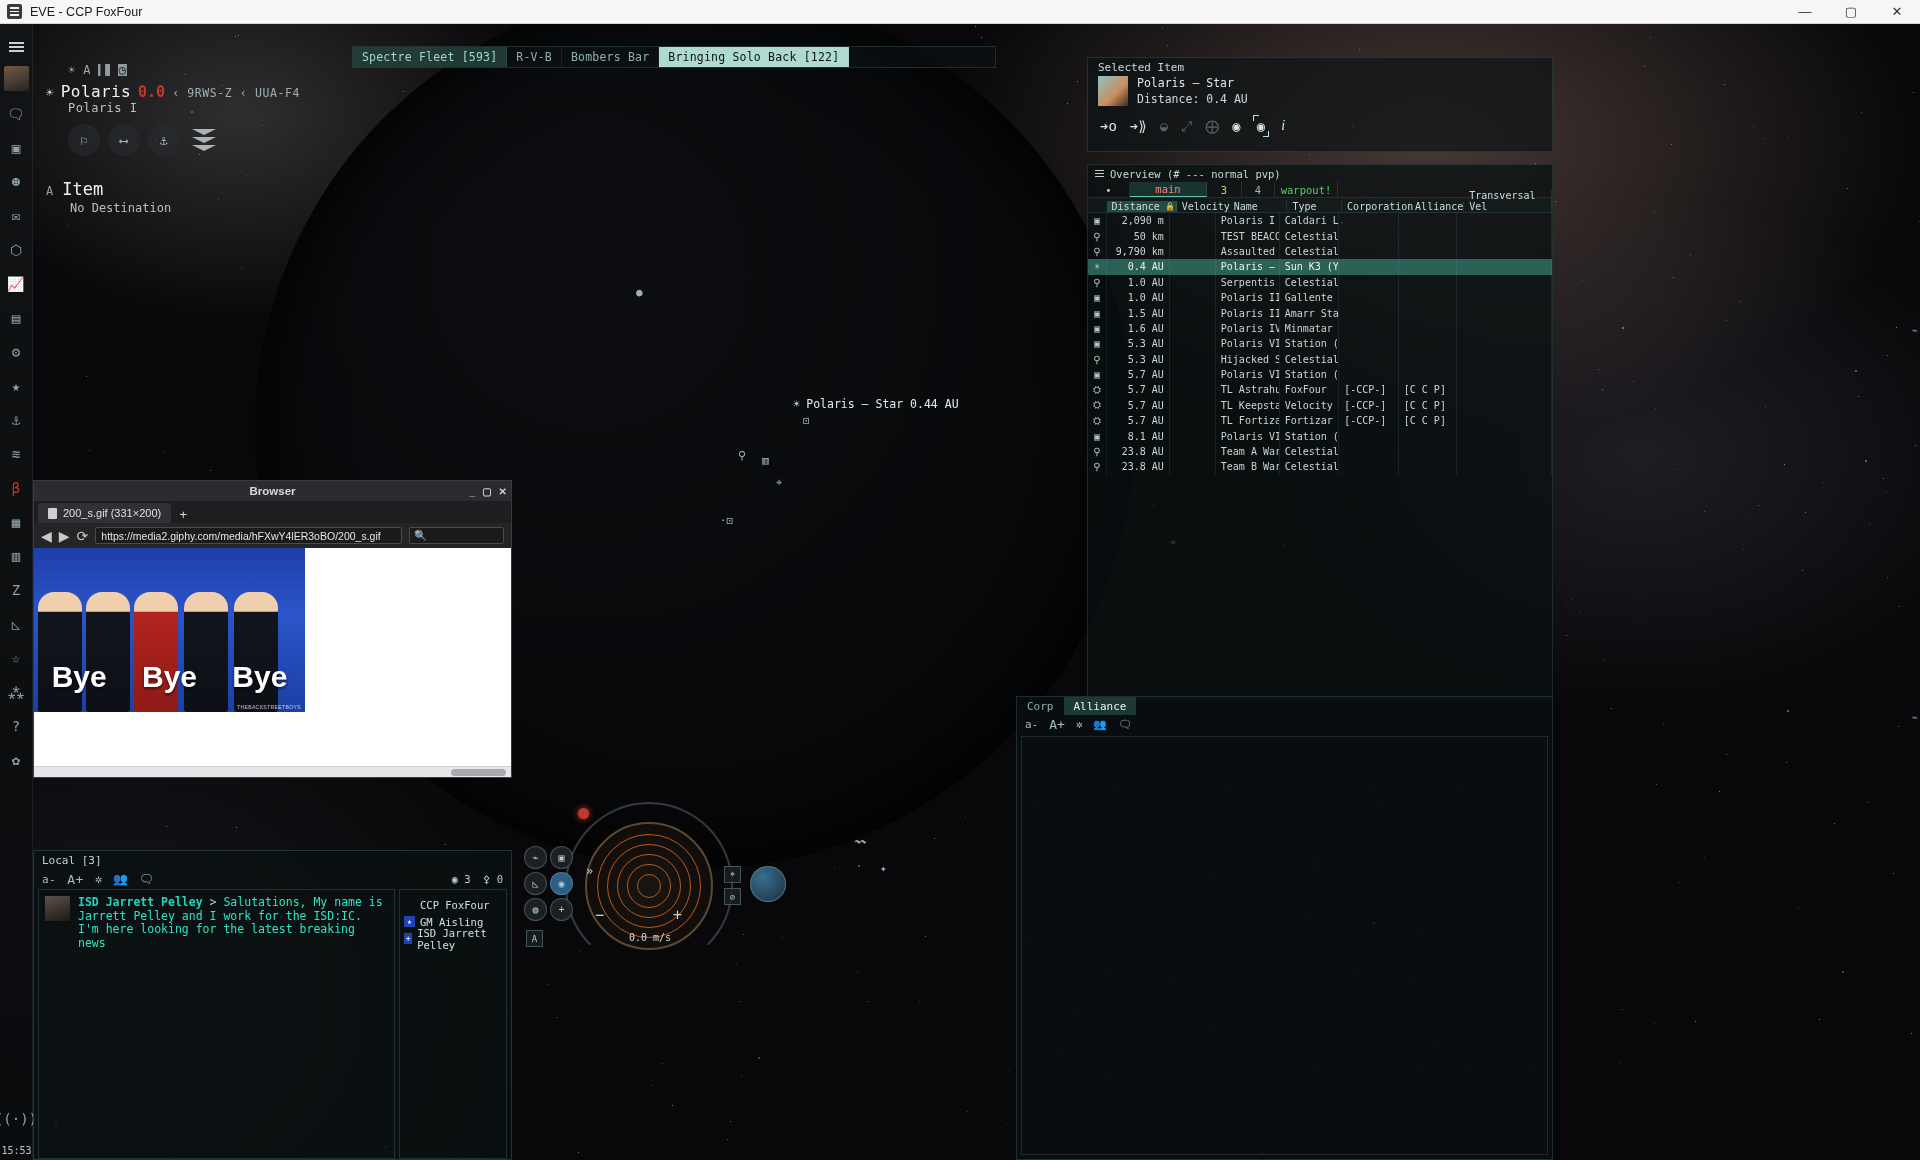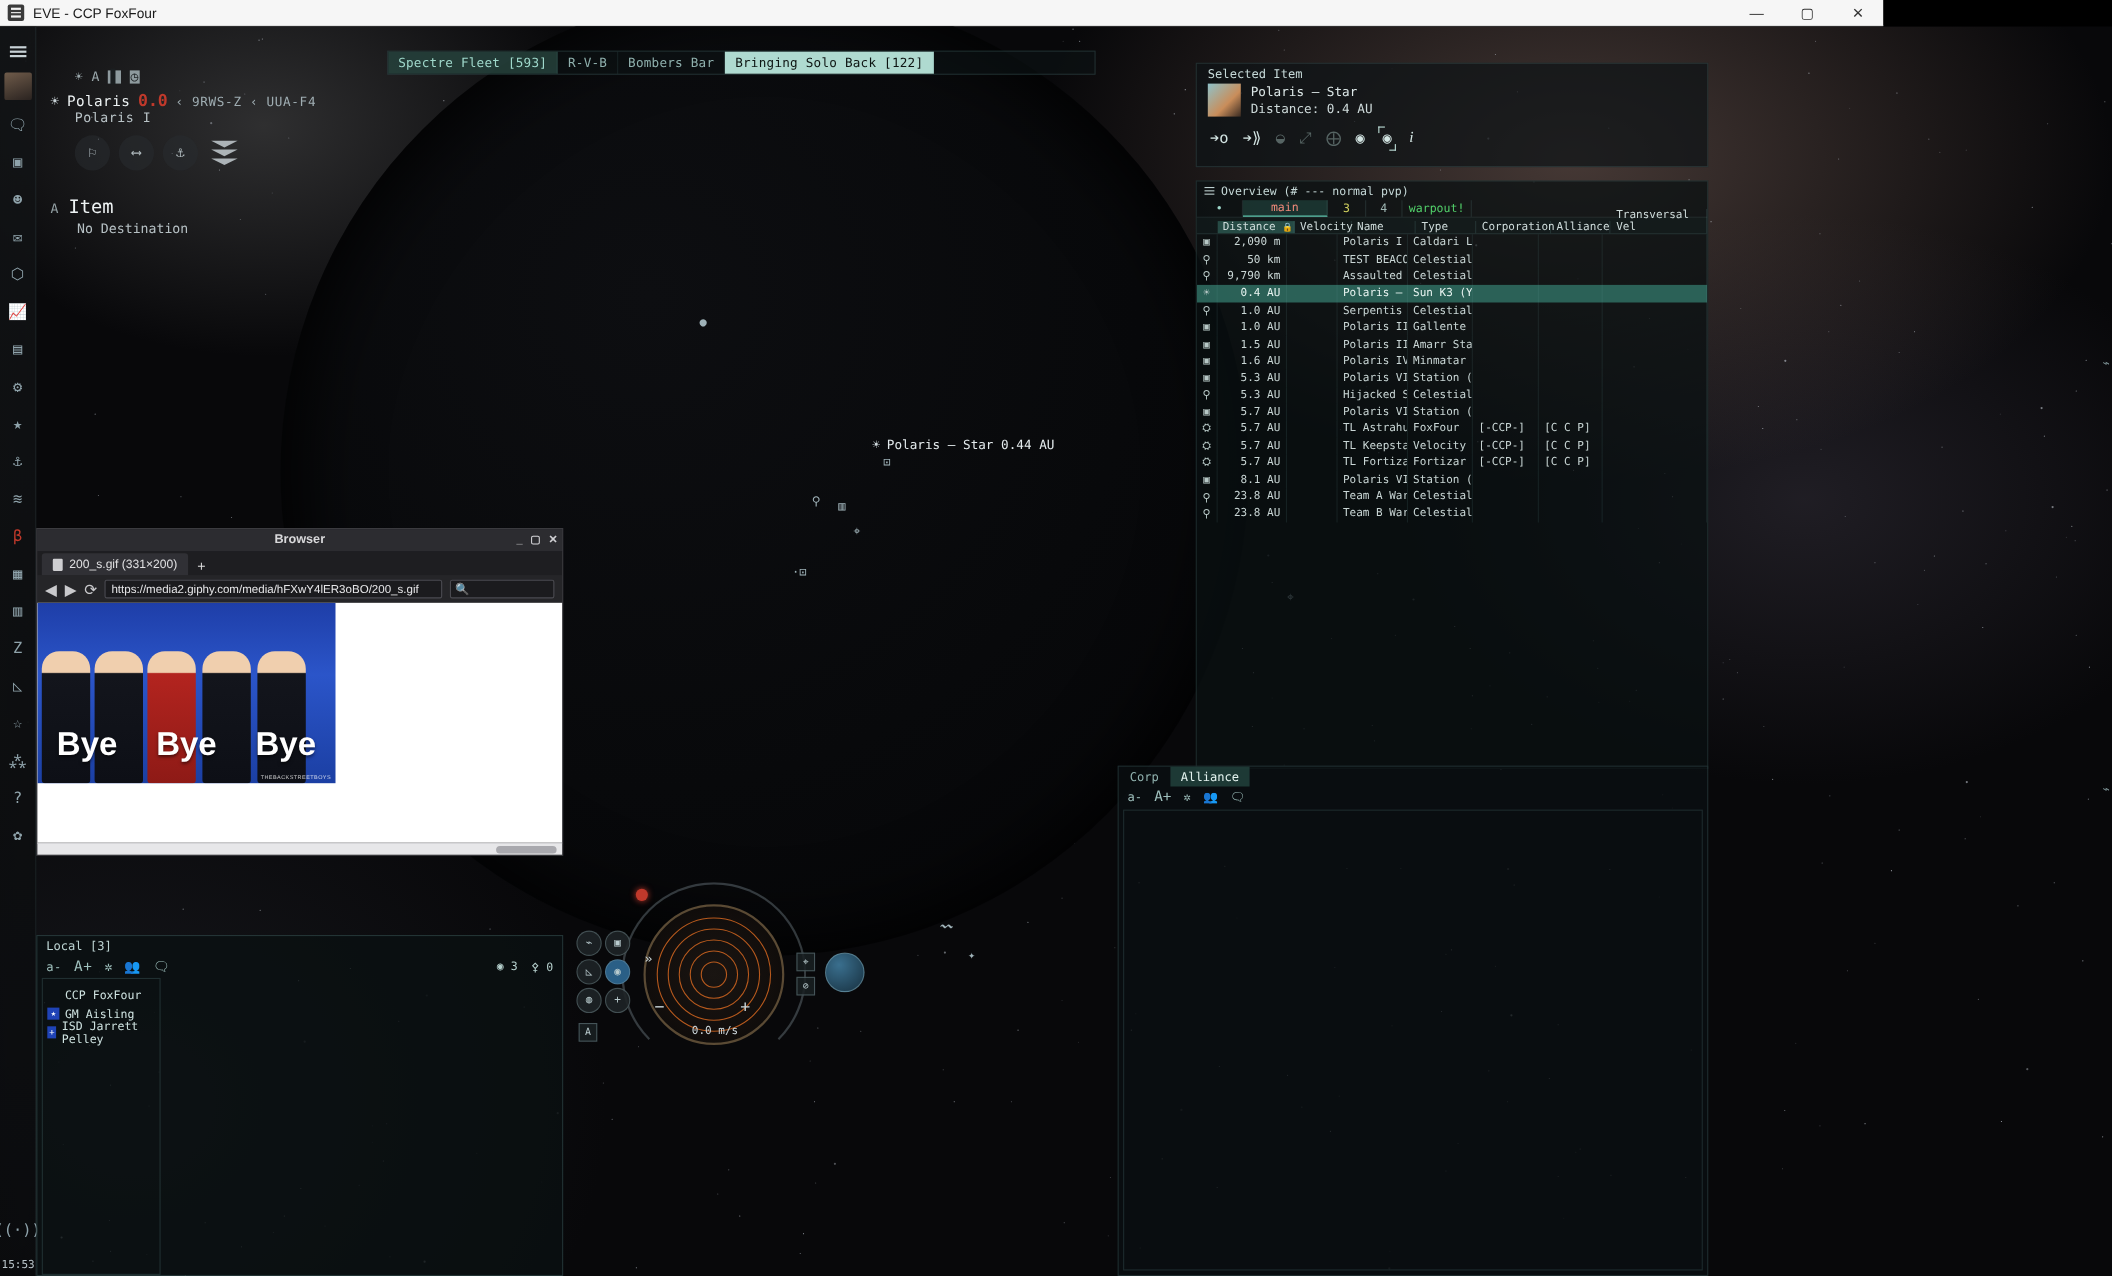--- a/index.html
+++ b/index.html
@@ -1,21 +1,21 @@
 <!DOCTYPE html>
 <html><head>
 <meta charset="utf-8">
 <style>
   * { box-sizing: border-box; margin:0; padding:0; }
   html,body { width:1920px; height:1160px; overflow:hidden; background:#000; }
   body { font-family:"DejaVu Sans Mono", monospace; }
 
   
   #titlebar{
-    position:absolute;left:0;top:0;width:1712px;height:24px;
+    position:absolute;left:0;top:0;width:1920px;height:24px;
     background:#f6f6f6;border-bottom:1px solid #d6d6d6;
     display:flex;align-items:center;
     font-family:"Liberation Sans", sans-serif;font-size:12.5px;color:#1a1a1a;
   }
   #titlebar .app-ic{
     width:15px;height:15px;margin:0 8px 0 7px;background:#3a3a3a;border-radius:2px;
     display:flex;flex-direction:column;justify-content:center;align-items:center;gap:2px;
   }
   #titlebar .app-ic i{display:block;width:9px;height:1.6px;background:#f2f2f2;}
   #titlebar .wbtns{margin-left:auto;display:flex;height:100%;}
@@ -80,21 +80,21 @@
   }
   #chattabs .ct.sel{background:rgba(190,235,225,.92);color:#0d1412;font-weight:normal;}
   #chattabs .ct.hl{background:rgba(42,72,66,.75);color:#9fd8cb;}
 
   
   #sysinfo{position:absolute;left:46px;top:36px;width:330px;color:#cfd8dc;}
   #sysinfo .iconrow{display:flex;align-items:center;gap:8px;margin-left:22px;height:20px;}
   #sysinfo .iconrow .gi{color:#9aa7ab;font-size:12px;line-height:1;}
   #sysinfo .sysline{display:flex;align-items:baseline;gap:7px;margin-top:2px;}
   #sysinfo .star{color:#c9d3d7;font-size:13px;line-height:1;}
-  #sysinfo .sysname{font-size:13px;color:#eef3f4;letter-spacing:.4px;}
+  #sysinfo .sysname{font-size:16px;color:#eef3f4;letter-spacing:.4px;}
   #sysinfo .sec{font-size:15px;font-weight:bold;}
   #sysinfo .jump{font-size:11.5px;color:#9fadb2;letter-spacing:.6px;}
   #sysinfo .sub{margin-left:22px;font-size:12px;color:#b9c3c7;letter-spacing:.5px;}
   #sysinfo .circrow{display:flex;align-items:center;gap:8px;margin:9px 0 0 22px;}
   #sysinfo .circ{
     width:32px;height:32px;border-radius:50%;background:rgba(40,44,47,.55);
     display:flex;align-items:center;justify-content:center;color:#aeb8bc;font-size:13px;
   }
   #sysinfo .chev{margin-left:4px;display:flex;flex-direction:column;gap:2px;opacity:.85;}
   #sysinfo .chev b{display:block;width:0;height:0;border-left:12px solid transparent;
@@ -858,20 +858,30 @@
       <span class="az" style="font-size:13px;">A+</span>
       <span class="tic">✲</span>
       <span class="tic">👥</span>
       <span class="tic">🗨</span>
       <span class="lRight">
         <span><span>◉</span> <span>3</span></span>
         <span><span>⚴</span> <span>0</span></span>
       </span>
     </div>
     <div class="lBody">
+      <div class="lMsgs">
+        <div class="msg">
+          <span class="av"></span>
+          <span class="txt">
+            <b>ISD Jarrett Pelley</b>
+            <span class="gt">&gt;</span>
+            <span>Salutations, My name is Jarrett Pelley and I work for the ISD:IC. I'm here looking for the latest breaking news</span>
+          </span>
+        </div>
+      </div>
       <div class="lMembers">
         <div class="mem plain">
           <span>CCP FoxFour</span>
         </div>
         <div class="mem">
           <span class="badge">★</span>
           <span>GM Aisling</span>
         </div>
         <div class="mem">
           <span class="badge">+</span>

